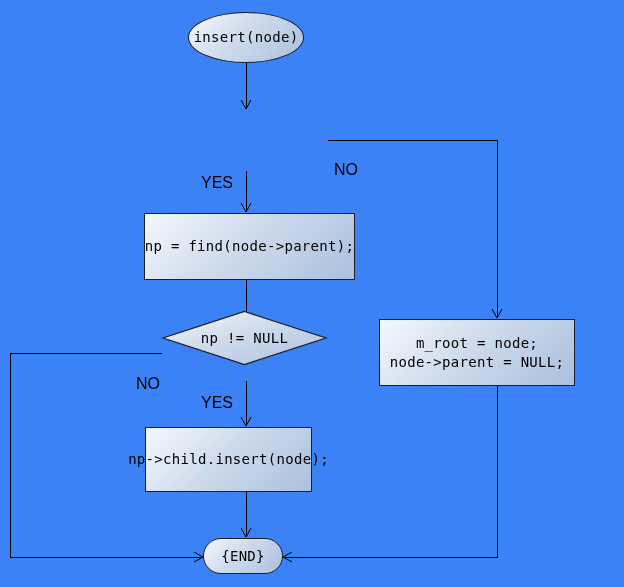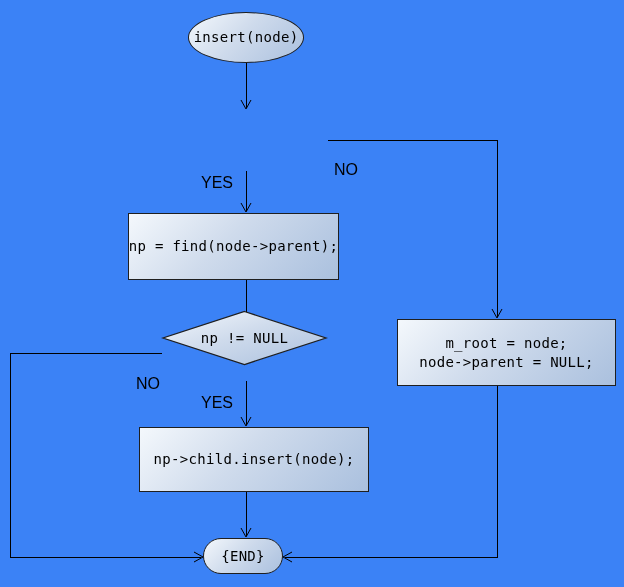--- a/index.html
+++ b/index.html
@@ -83,36 +83,36 @@
       <polyline points="241,528 246,537 251,528"></polyline>
       <polyline points="292,552 283,557 292,562"></polyline>
     </g>
   </svg>
 
   <div class="node ellipse" style="left:188px; top:12px; width:116px; height:51px;">
     <span>insert(node)</span>
   </div>
 
 
-  <div class="node" style="left:128px; top:213px; width:211px; height:67px;">
+  <div class="node" style="left:144px; top:213px; width:211px; height:67px;">
     <span>np = find(node-&gt;parent);</span>
   </div>
 
   <div class="diamond" style="left:161px; top:310px; width:167px; height:56px;">
     <svg width="167" height="56">
       <polygon points="83.5,1.5 165,28 83.5,54.5 2,28" fill="url(#nodeGrad)" stroke="#1f1f1f" stroke-width="1.3"></polygon>
     </svg>
     <div class="diamond-label">np != NULL</div>
   </div>
 
-  <div class="node" style="left:139px; top:427px; width:230px; height:65px;">
+  <div class="node" style="left:145px; top:427px; width:167px; height:65px;">
     <span>np-&gt;child.insert(node);</span>
   </div>
 
-  <div class="node" style="left:397px; top:319px; width:219px; height:67px;">
+  <div class="node" style="left:379px; top:319px; width:196px; height:67px;">
     <span>m_root = node;</span>
     <span>node-&gt;parent = NULL;</span>
   </div>
 
   <div class="node terminator" style="left:203px; top:538px; width:80px; height:36px;">
     <span>{END}</span>
   </div>
 
   <div class="edge-label" style="left:201px; top:174px;">YES</div>
   <div class="edge-label" style="left:334px; top:161px;">NO</div>

